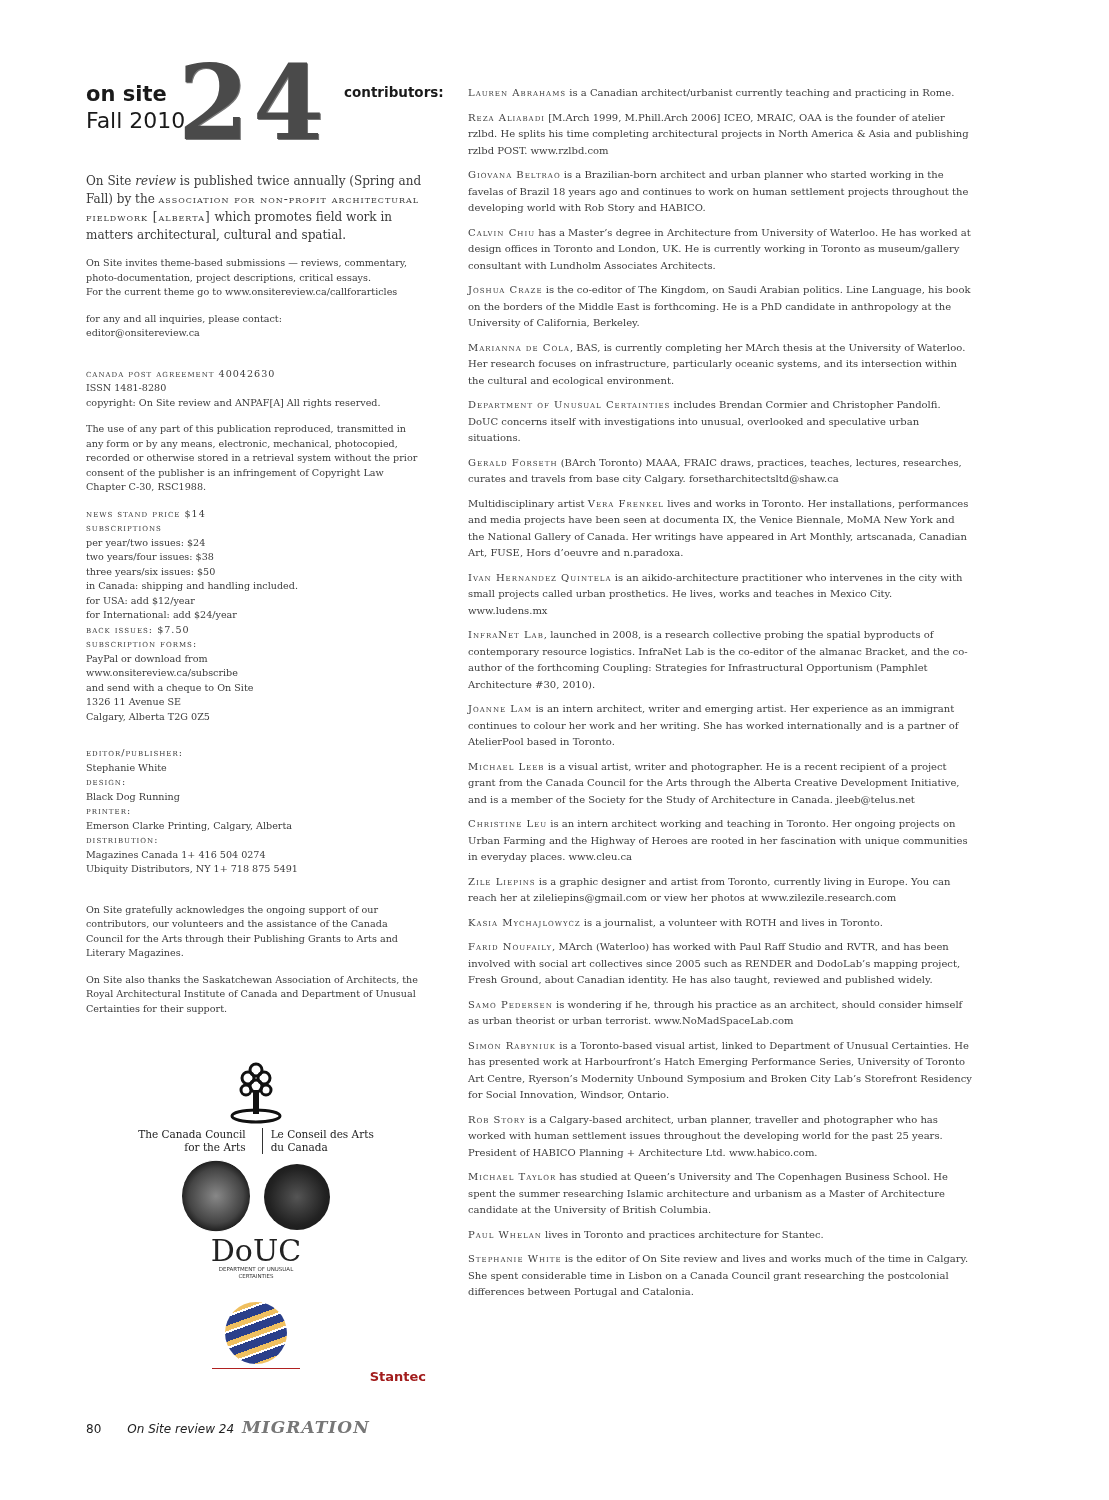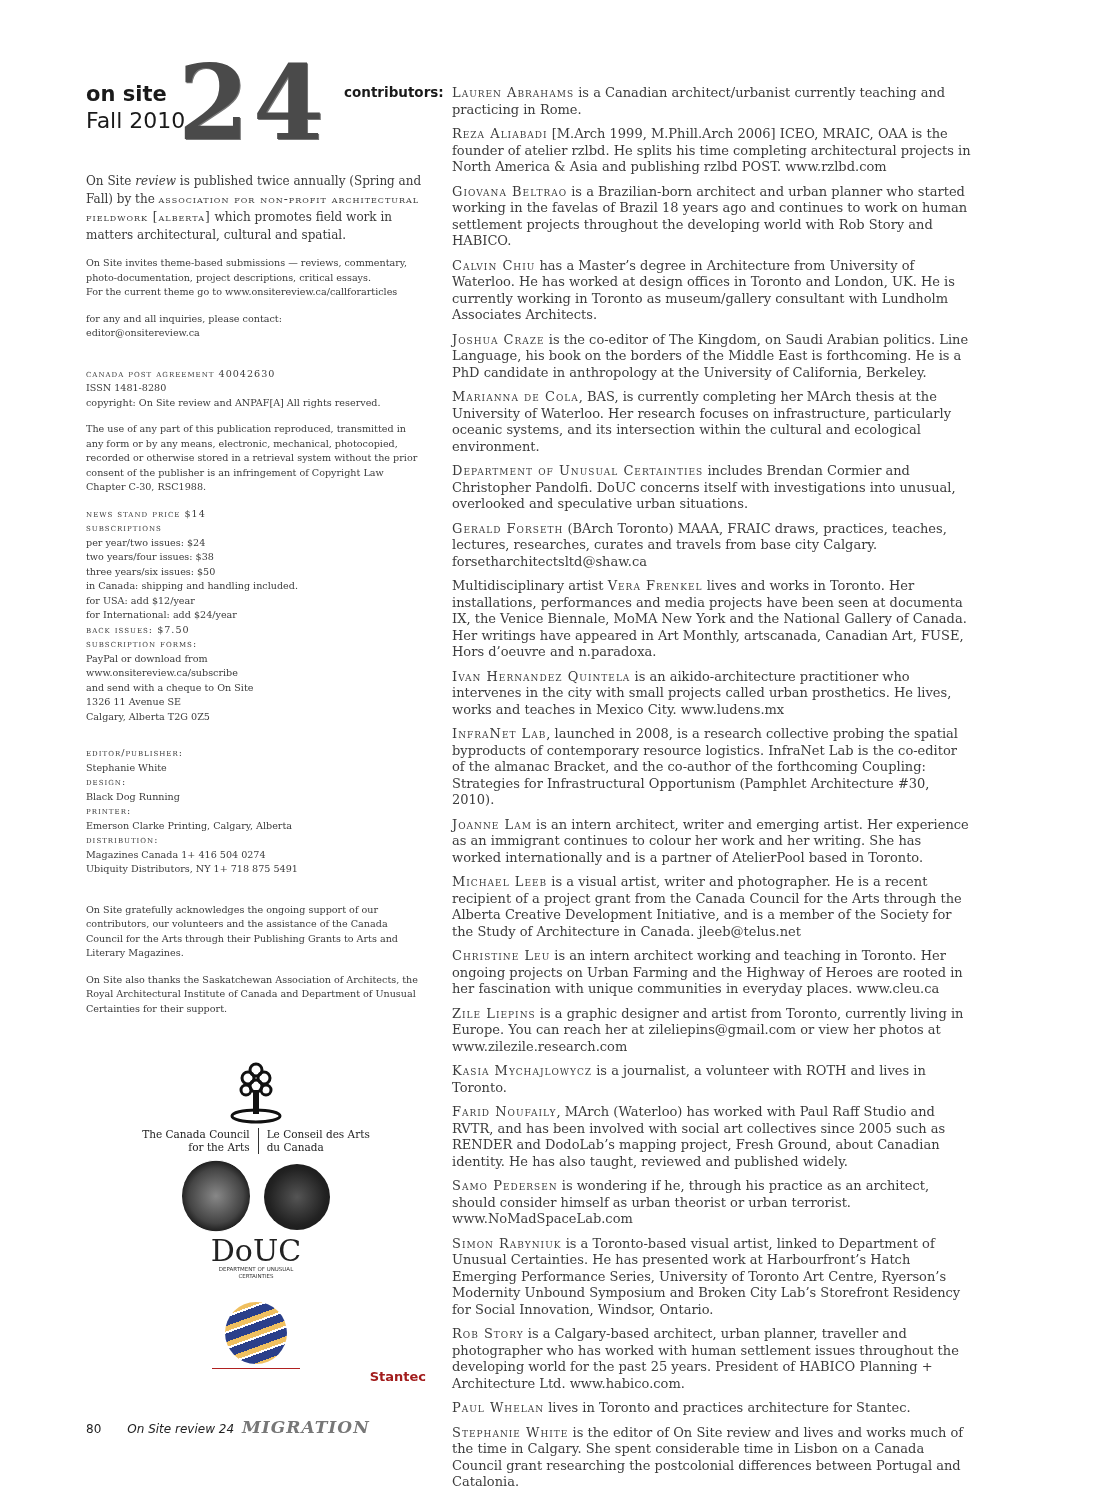--- a/index.html
+++ b/index.html
@@ -12,36 +12,36 @@
   .fall { position:absolute; left:0; top:42px; font-family:"DejaVu Sans", sans-serif; font-size:22px; color:#1a1a1a; }
   .big24 { position:absolute; left:92px; top:-14px; font-family:"DejaVu Serif", serif; font-weight:bold; font-size:102px; color:#4a4a4a; letter-spacing:4px; line-height:1; text-shadow:1px 1px 0 #777; }
   .contrib { position:absolute; left:240px; top:18px; font-family:"DejaVu Sans", sans-serif; font-weight:bold; font-size:13.5px; color:#1a1a1a;margin-left:18px; }
   .p { font-size:12px; line-height:18px; margin:6px 0 12px 0; }
   .s { font-size:9.6px; line-height:14.5px; margin:0; }
   .sc { font-variant:small-caps; letter-spacing:1px; }
   .gap { height:12px; }
   .logos { position:absolute; left:86px; top:1060px; width:340px; }
   .tree { display:block; margin:0 auto; }
   .cc { display:flex; justify-content:center; font-size:10.5px; line-height:13px; color:#222; margin-top:4px; }
-  .cc .l { text-align:right; padding-right:8px; border-right:1px solid #333; }
+  .cc .l { text-align:right; padding-right:16px; border-right:1px solid #333; }
   .cc .r { padding-left:8px; }
   .seals { display:flex; justify-content:center; gap:14px; margin-top:6px; }
   .seal { width:68px; height:72px; border-radius:50%; background:radial-gradient(circle,#888 0,#444 55%,#222 70%,#fff 72%,#111 75%); }
   .seal2 { width:66px; height:66px; border-radius:50%; background:radial-gradient(circle,#555 0,#222 60%,#111 100%); margin-top:4px; }
   .douc { text-align:center; margin-top:4px; font-size:30px; color:#222; line-height:30px; }
   .douc-sub { text-align:center; font-family:"DejaVu Sans", sans-serif; font-size:5.5px; color:#333; line-height:7px; }
   .globe { width:62px; height:62px; border-radius:50%; margin:22px auto 0;
            background:repeating-linear-gradient(160deg,#2a3f8a 0 8px,#f0c060 8px 13px,#ffffff 13px 15px); }
   .stantec-line { width:88px; height:1px; background:#b02020; margin:4px auto 0; }
   .stantec { text-align:right; font-family:"DejaVu Sans", sans-serif; font-weight:bold; font-size:13px; color:#a21c1c; margin-left:44px; }
   .footer { position:absolute; left:86px; top:1417px; display:flex; align-items:baseline; gap:26px;justify-content:space-between; }
   .pg { font-family:"DejaVu Sans", sans-serif; font-size:12px; color:#222; }
   .rev { font-family:"DejaVu Sans", sans-serif; font-style:italic; font-size:12px; color:#222; }
   .mig { font-family:"DejaVu Serif", serif; font-weight:bold; font-size:17px; color:#777; letter-spacing:1px; margin-left:-18px;font-style:italic; }
-  .bio { font-size:13px; line-height:16.5px; margin:0 0 8px 0; color:#3c3c3c; }
+  .bio { font-size:10px; line-height:16.5px; margin:0 0 8px 16px; color:#3c3c3c; }
   .nm { font-variant:small-caps; letter-spacing:1px; }
 </style>
 </head>
 <body>
 
 <div class="left">
   <div class="hdr">
     <div class="onsite">on site</div>
     <div class="fall">Fall 2010</div>
     <div class="big24">24</div>
@@ -150,15 +150,16 @@
   <p class="bio"><span class="nm">InfraNet Lab</span><span>, launched in 2008, is a research collective probing the spatial byproducts of contemporary resource logistics. InfraNet Lab is the co-editor of the almanac Bracket, and the co-author of the forthcoming Coupling: Strategies for Infrastructural Opportunism (Pamphlet Architecture #30, 2010).</span></p>
   <p class="bio"><span class="nm">Joanne Lam</span><span> is an intern architect, writer and emerging artist.  Her experience as an immigrant continues to colour her work and her writing.  She has worked internationally and is a partner of AtelierPool based in Toronto.</span></p>
   <p class="bio"><span class="nm">Michael Leeb</span><span> is a visual artist, writer and photographer. He is a recent recipient of a project grant from the Canada Council for the Arts through the Alberta Creative Development Initiative, and is a member of the Society for the Study of Architecture in Canada.  jleeb@telus.net</span></p>
   <p class="bio"><span class="nm">Christine Leu</span><span> is an intern architect working and teaching in Toronto.  Her ongoing projects on Urban Farming and the Highway of Heroes are rooted in her fascination with unique communities in everyday places.  www.cleu.ca</span></p>
   <p class="bio"><span class="nm">Zile Liepins</span><span> is a graphic designer and artist from Toronto, currently living in Europe. You can reach her at zileliepins@gmail.com or view her photos at www.zilezile.research.com</span></p>
   <p class="bio"><span class="nm">Kasia Mychajlowycz</span><span> is a journalist, a volunteer with ROTH and lives in Toronto.</span></p>
   <p class="bio"><span class="nm">Farid Noufaily</span><span>, MArch (Waterloo) has worked with Paul Raff Studio and RVTR, and has been involved with social art collectives since 2005 such as RENDER and DodoLab’s mapping project, Fresh Ground, about Canadian identity.  He has also taught, reviewed and published widely.</span></p>
   <p class="bio"><span class="nm">Samo Pedersen</span><span> is wondering if he, through his practice as an architect, should consider himself as urban theorist or urban terrorist.    www.NoMadSpaceLab.com</span></p>
   <p class="bio"><span class="nm">Simon Rabyniuk</span><span> is a Toronto-based visual artist, linked to Department of Unusual Certainties. He has presented work at Harbourfront’s Hatch Emerging Performance Series, University of Toronto Art Centre, Ryerson’s Modernity Unbound Symposium and Broken City Lab’s Storefront Residency for Social Innovation, Windsor, Ontario.</span></p>
   <p class="bio"><span class="nm">Rob Story</span><span> is a Calgary-based architect, urban planner, traveller and photographer who has worked with human settlement issues throughout the developing world for the past 25 years. President of HABICO Planning + Architecture Ltd. www.habico.com.</span></p>
+  <p class="bio"><span class="nm">Michael Taylor</span><span> has studied at Queen’s University and The Copenhagen Business School. He spent the summer researching Islamic architecture and urbanism as a Master of Architecture candidate at the University of British Columbia.</span></p>
   <p class="bio"><span class="nm">Paul Whelan</span><span> lives in Toronto and practices architecture for Stantec.</span></p>
   <p class="bio"><span class="nm">Stephanie White</span><span> is the editor of On Site review and lives and works much of the time in Calgary.  She spent considerable time in Lisbon on a Canada Council grant researching the postcolonial differences between Portugal and Catalonia.</span></p>
 </div>
 
 </body></html>

